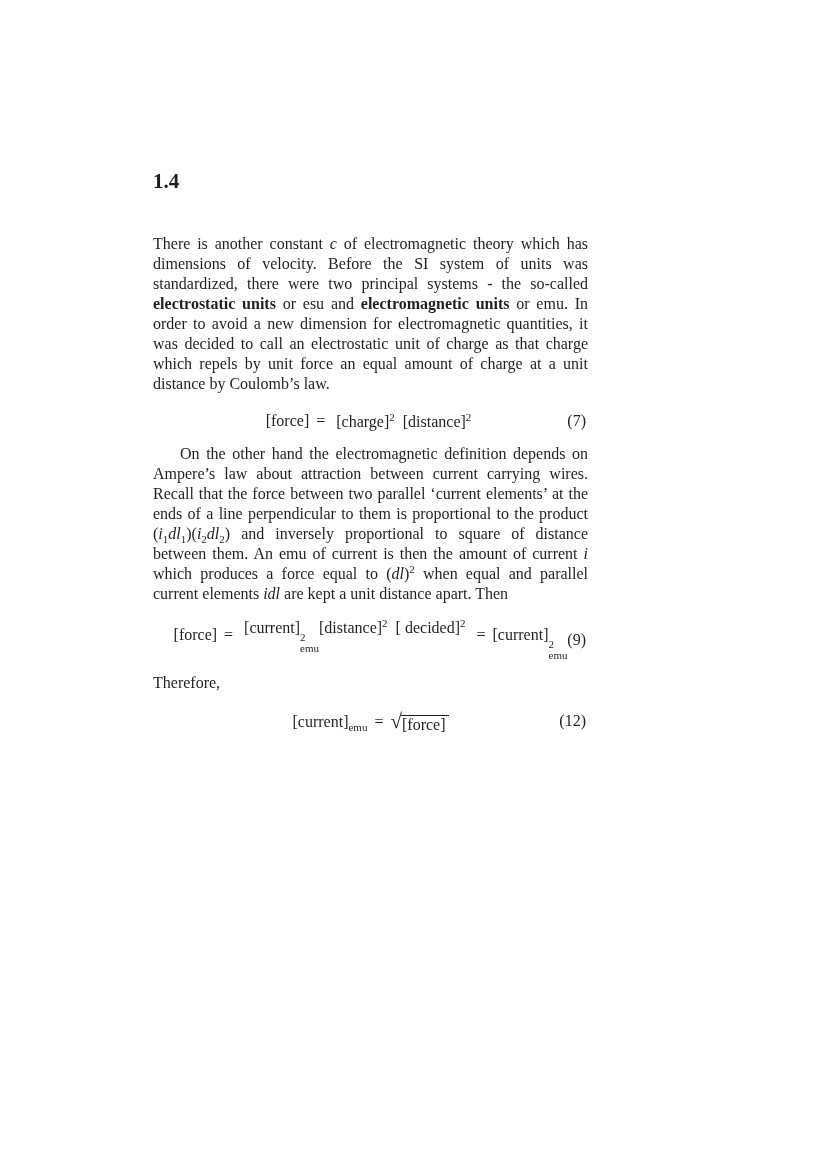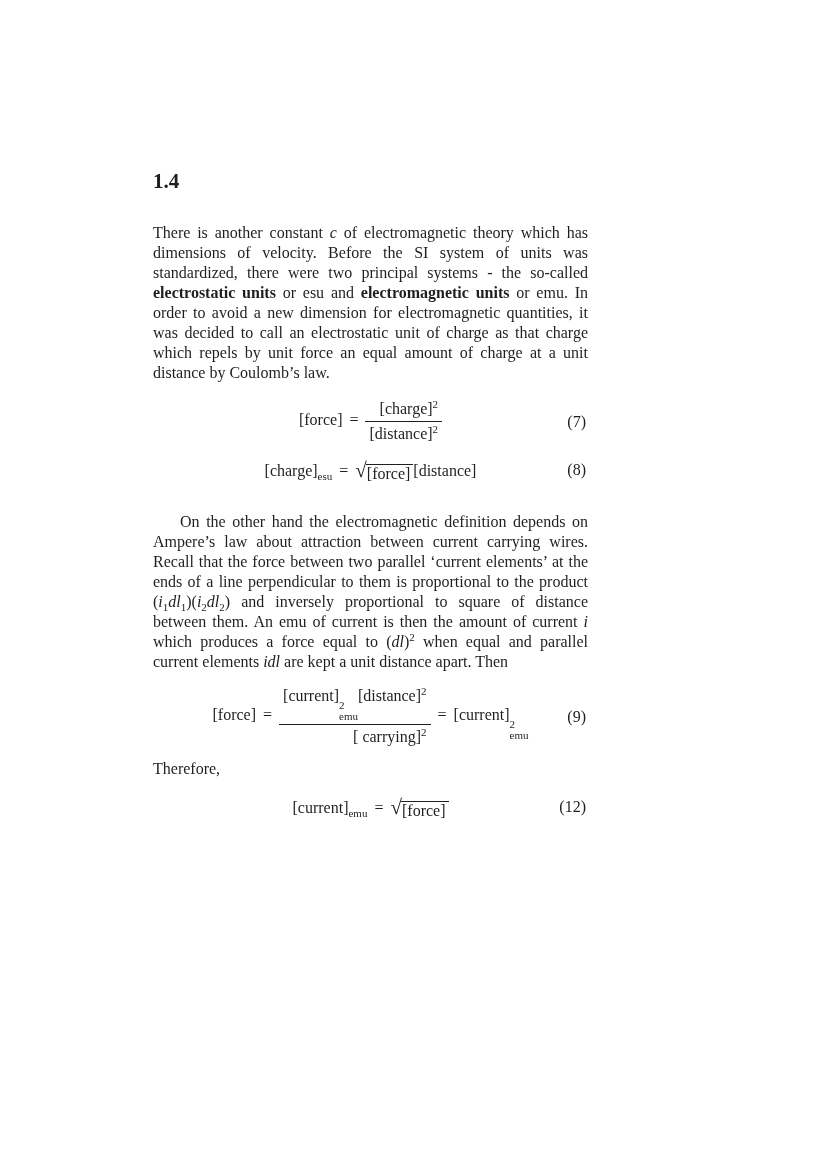--- a/index.html
+++ b/index.html
@@ -16,37 +16,37 @@
     display: flex; align-items: baseline; gap: 20px;
     font-size: 21px; font-weight: bold; line-height: 23px; margin: 0;
   }
   .section-symbol { font-style: italic; margin-left: 6px; }
 
   .para {
     font-size: 16px; line-height: 20px; margin: 0;
     text-align: justify; hyphens: none;
   }
   .para sub, .para sup { font-size: 11px; line-height: 0; }
-  .p-intro { margin-top: 30px; }
+  .p-intro { margin-top: 41px; }
   .p-indent { text-indent: 27px; }
   .b { font-weight: bold; }
   .i { font-style: italic; }
 
   .eq-row { position: relative; text-align: center; font-size: 16px; line-height: 22px; white-space: nowrap; }
   .eq-row sub, .eq-row sup { font-size: 11px; line-height: 0; }
   .eq-label { position: absolute; right: 2px; top: 50%; transform: translateY(-50%); }
   .eq-sign { margin: 0 7px; }
 
   .eq7 { margin: 16px 0 12px; }
   .eq8 { margin: 14px 0 30px; }
   .eq9 { margin: 14px 0 12px; }
   .eq10 { margin-top: 16px; }
 
   .frac {
-    display: inline-flex; flex-direction: column; align-items: flex-end;
+    display: inline-flex; flex-direction: row; align-items: flex-start;
     vertical-align: middle; line-height: 20px;
   }
   .fnum, .fden { padding: 0 4px; }
   .fbar { align-self: stretch; height: 0; border-top: 1.2px solid #1f1f1f; margin: 2px 0; }
 
   .supsub {
     display: inline-flex; flex-direction: column; align-items: flex-start;
     font-size: 11px; line-height: 11px; vertical-align: -8px;
   }
 
@@ -74,35 +74,31 @@
     <div class="eq-row eq7">
       <span><span>[force]</span><span class="eq-sign">=</span><span class="frac">
             <span class="fnum"><span>[charge]</span><sup>2</sup></span>
             <span class="fbar"></span>
             <span class="fden"><span>[distance]</span><sup>2</sup></span>
           </span></span>
       <span class="eq-label">(7)</span>
     </div>
 
 
-    <div class="eq-row eq8">
-      <span><span>[charge]</span><sub>esu</sub><span class="eq-sign">=</span><span class="sqrt"><span class="rad-sign">√</span><span class="radicand">[force]</span></span><span>[distance]</span></span>
-      <span class="eq-label">(8)</span>
-    </div>
 
     <p class="para p-indent"><span>On the other hand the electromagnetic definition depends on Ampere’s law about attraction between current carrying wires. Recall that the force between two parallel ‘current elements’ at the ends of a line perpendicular to them is proportional to the product (</span><span class="i">i</span><sub>1</sub><span class="i">dl</span><sub>1</sub><span>)(</span><span class="i">i</span><sub>2</sub><span class="i">dl</span><sub>2</sub><span>) and inversely proportional to square of distance between them. An emu of current is then the amount of current </span><span class="i">i</span><span> which produces a force equal to (</span><span class="i">dl</span><span>)</span><sup>2</sup><span> when equal and parallel current elements </span><span class="i">idl</span><span> are kept a unit distance apart. Then</span></p>
 
     <div class="eq-row eq9">
       <span><span>[force]</span><span class="eq-sign">=</span><span class="frac">
             <span class="fnum"><span>[current]</span><span class="supsub">
                 <span>2</span>
                 <span>emu</span>
               </span><span>[distance]</span><sup>2</sup></span>
             <span class="fbar"></span>
-            <span class="fden"><span>[ carrying]</span><sup>2</sup></span>
+            <span class="fden"><span>[ decided]</span><sup>2</sup></span>
           </span><span class="eq-sign">=</span><span>[current]</span><span class="supsub">
             <span>2</span>
             <span>emu</span>
           </span></span>
       <span class="eq-label">(9)</span>
     </div>
 
     <p class="para"><span>Therefore,</span></p>
 
     <div class="eq-row eq10">

